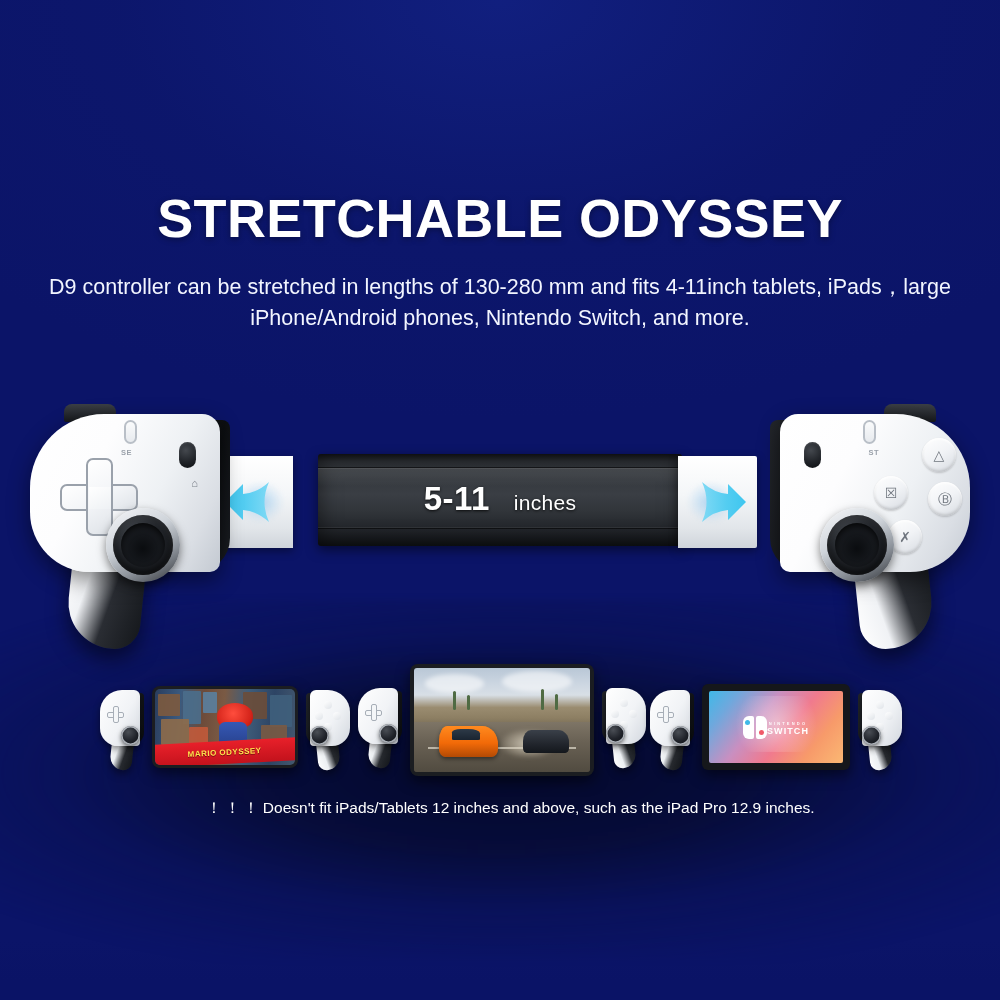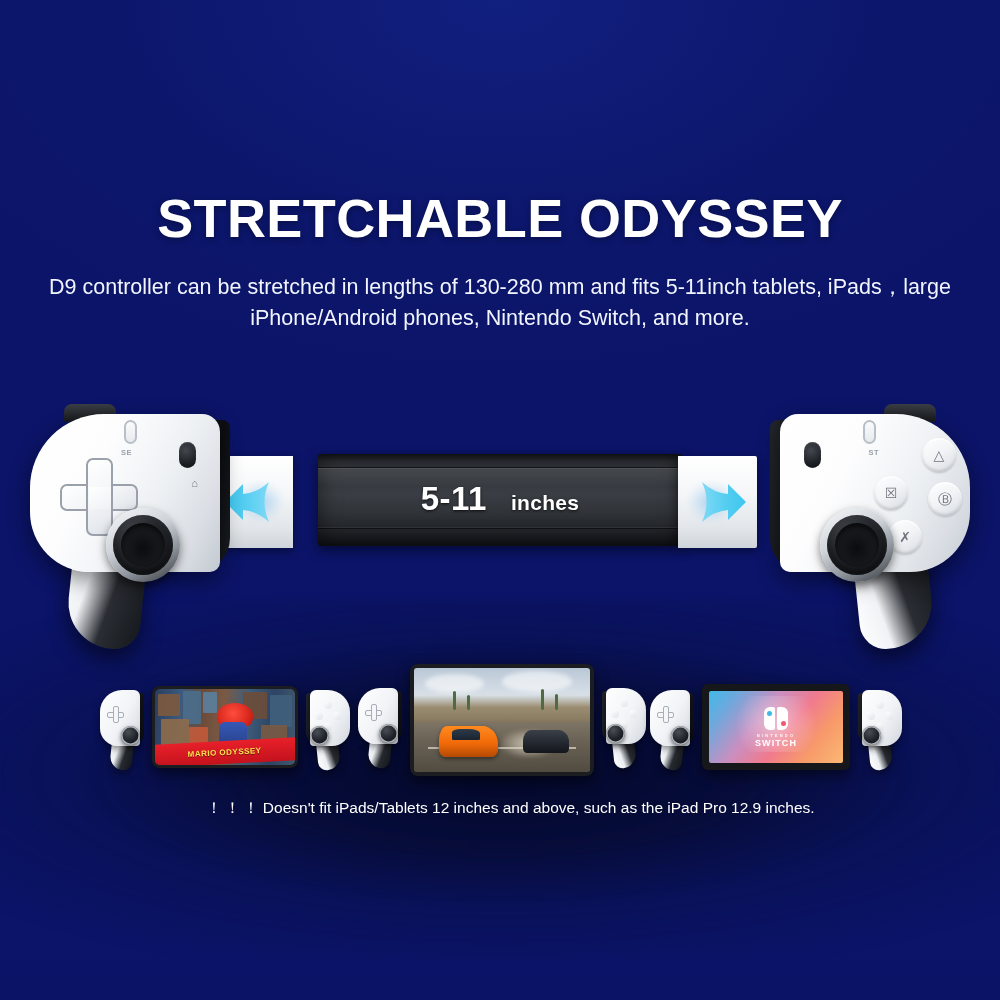--- a/index.html
+++ b/index.html
@@ -63,21 +63,21 @@
   .bridge .gloss {
     position:absolute; left:0; right:0; top:14px; height:18px;
     background:linear-gradient(to bottom, rgba(255,255,255,0.10), rgba(255,255,255,0));
   }
   .bridge-label {
     position:absolute; left:0; right:0; top:50%; transform:translateY(-52%);
     text-align:center; color:#fff; white-space:nowrap;
     text-shadow:0 1px 3px rgba(0,0,0,0.8);
   }
   .bridge-label .num { font-size:33px; font-weight:bold; letter-spacing:0.5px; }
-  .bridge-label .unit { font-size:21px; font-weight:bold; margin-left:24px; letter-spacing:0.3px; }
+  .bridge-label .unit { font-size:21px; font-weight:normal; margin-left:24px; letter-spacing:0.3px; }
 
   
   .rail {
     position:absolute; top:58px; width:79px; height:92px;
     background:linear-gradient(to bottom,#ffffff 0%,#f4f6f8 42%,#e2e6ea 78%,#cfd4da 100%);
     box-shadow:0 3px 10px rgba(0,0,0,0.42);
     overflow:hidden;
   }
   .rail.left  { left:214px; border-radius:2px 0 0 2px; }
   .rail.right { left:678px; border-radius:0 2px 2px 0; }
@@ -314,21 +314,21 @@
   }
   .art-race .dust {
     position:absolute; right:20%; bottom:14%; width:30%; height:26%;
     background:radial-gradient(ellipse at 50% 50%, rgba(226,218,200,0.85) 0%, rgba(210,200,180,0.35) 55%, rgba(200,190,170,0) 80%);
     filter:blur(2px);
   }
 
   
   .art-switch { position:absolute; inset:0;
     background:linear-gradient(128deg,#3fb9e8 0%,#6fa8dd 16%,#c98fc0 38%,#f07a8e 58%,#f79a6a 78%,#fbb873 100%);
-    display:flex; flex-direction:column; align-items:center; justify-content:center; }
+    display:flex; flex-direction:row; align-items:center; justify-content:center; }
   .art-switch .glow {
     position:absolute; left:50%; top:46%; width:78%; height:78%;
     transform:translate(-50%,-50%);
     background:radial-gradient(circle, rgba(255,255,255,0.45) 0%, rgba(255,255,255,0) 68%);
   }
   .sw-logo { position:relative; display:flex; gap:2px; align-items:center; }
   .sw-logo .jl, .sw-logo .jr {
     width:11px; height:23px; background:#ffffff; position:relative;
   }
   .sw-logo .jl { border-radius:6px 2px 2px 6px; }
@@ -355,21 +355,21 @@
 </head>
 <body>
 
 <div id="stage">
 
   <div class="vignette-top"></div>
   <div class="vignette-dark"></div>
   <div class="vignette-bottom"></div>
 
   <div class="headline">STRETCHABLE ODYSSEY</div>
-  <div class="subtitle">D9 controller can be stretched in lengths of 130-280 mm and fits 5-11inch tablets, iPads，large iPhone/Android phones, Nintendo Switch, and more.</div>
+  <div class="subtitle">D9 controller can be stretched in lengths of 130-280 mm and fits 4-11inch tablets, iPads，large iPhone/Android phones, Nintendo Switch, and more.</div>
 
   <div id="controller">
 
     <div class="bridge">
       <div class="gloss"></div>
       <div class="seam s1"></div>
       <div class="seam s2"></div>
       <div class="bridge-label">
         <span class="num">5-11</span><span class="unit">inches</span>
       </div>

